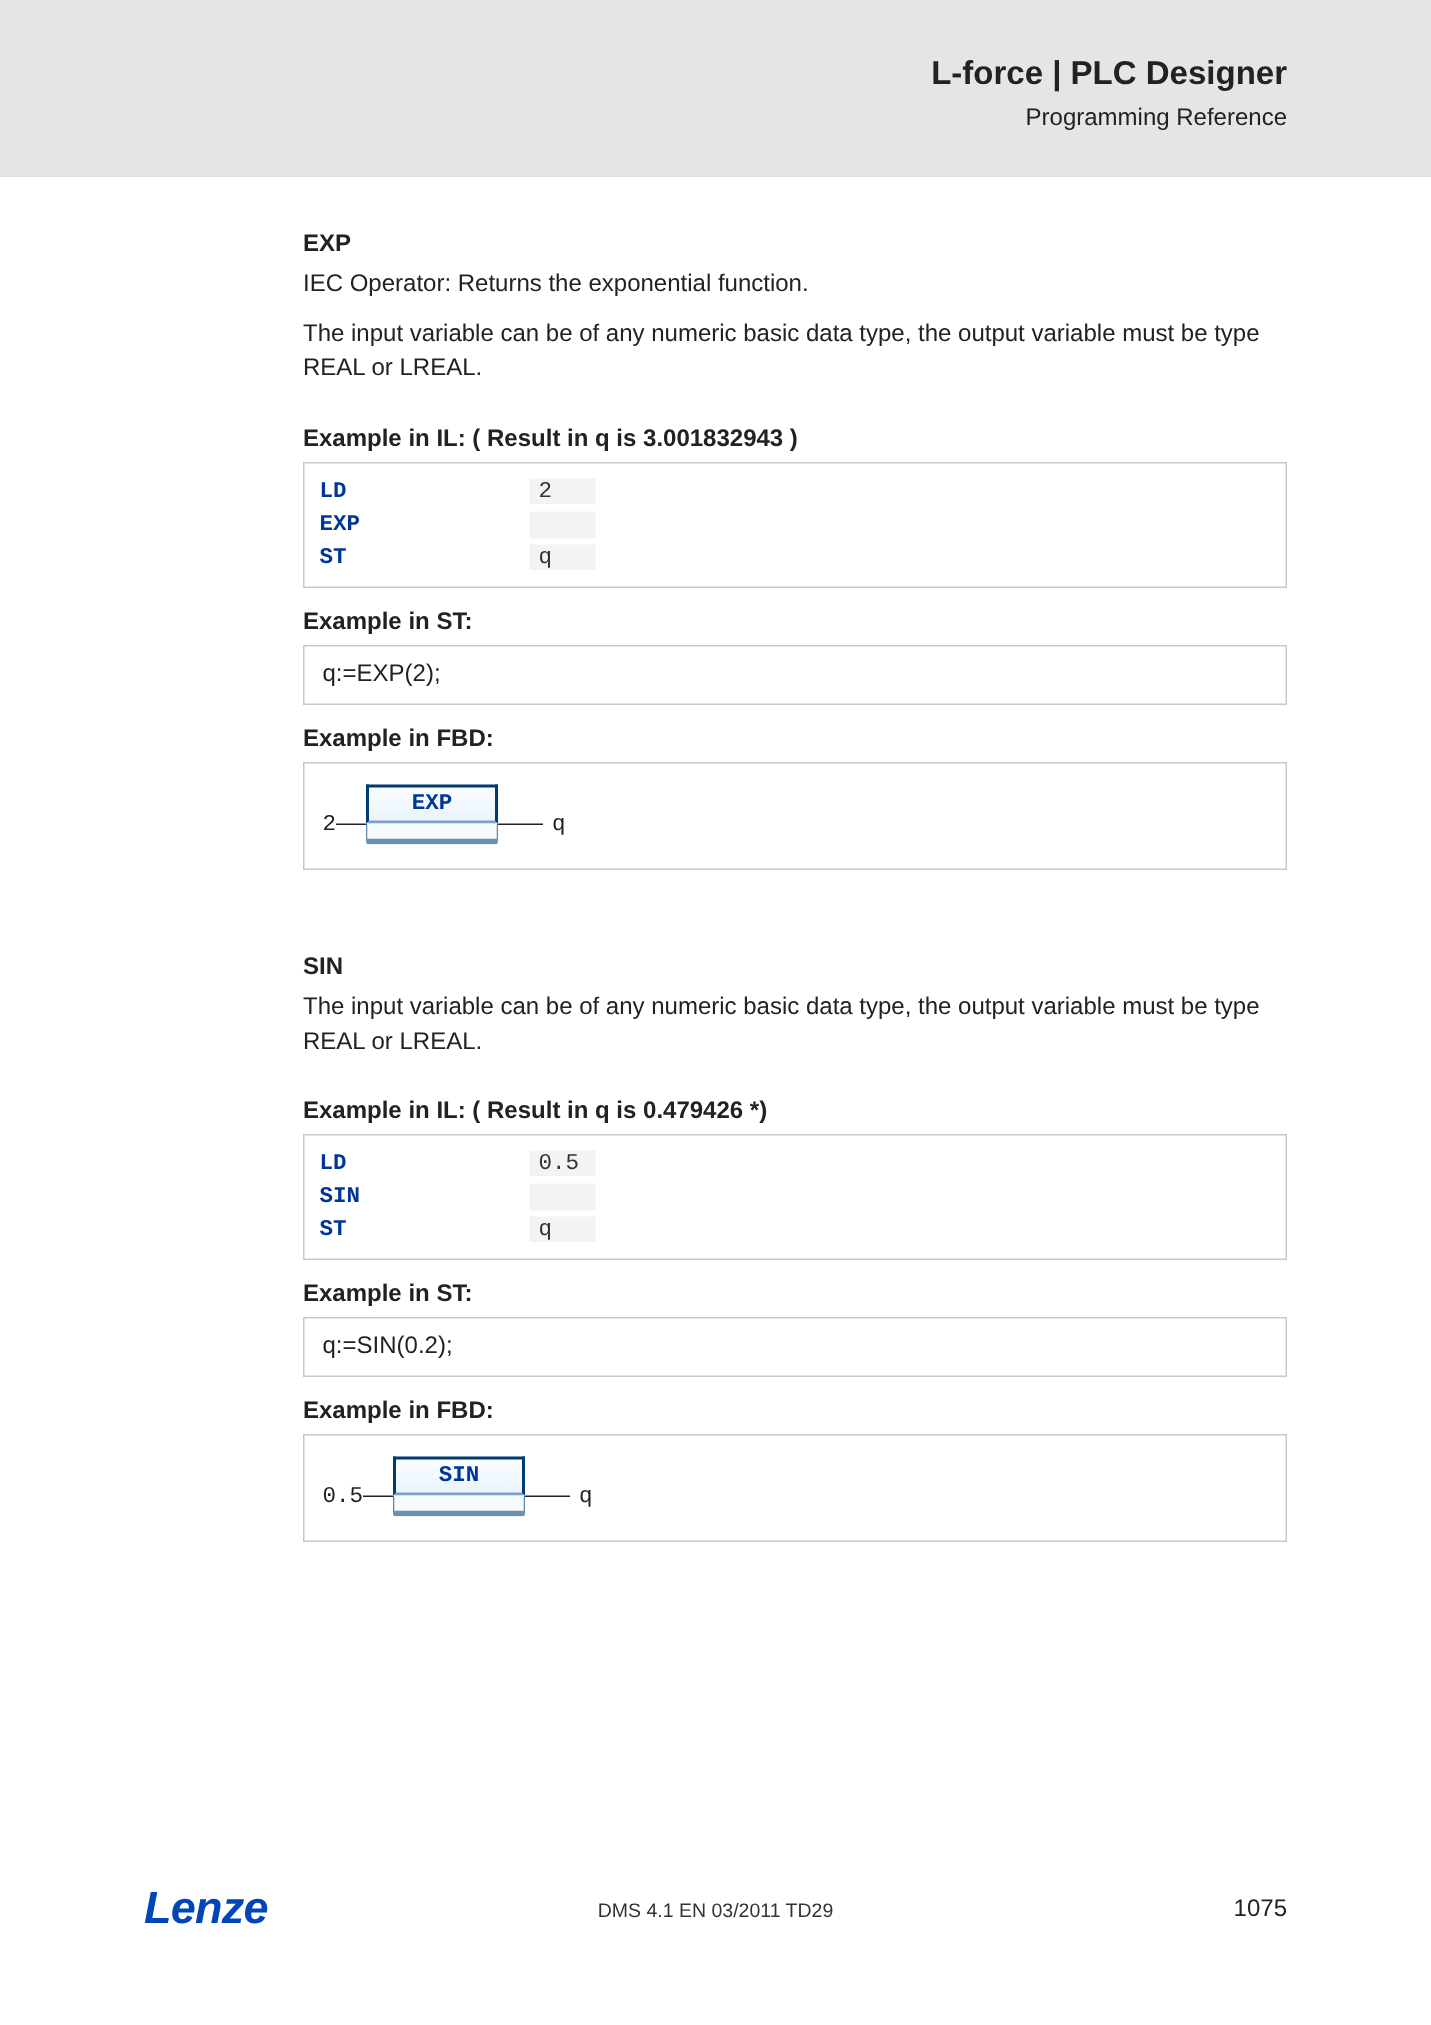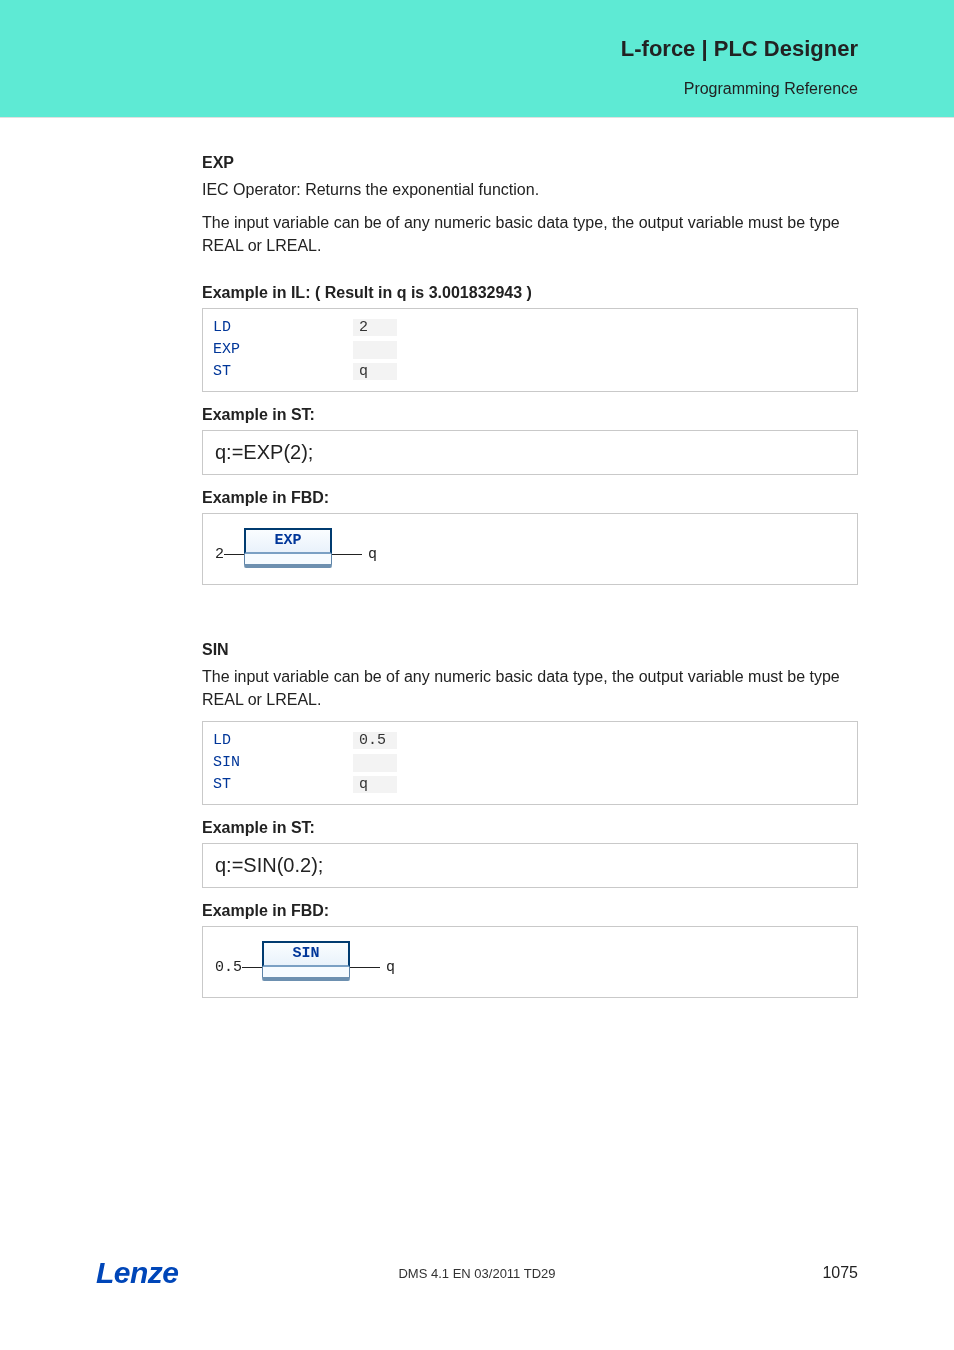--- a/index.html
+++ b/index.html
@@ -1,33 +1,33 @@
 <!DOCTYPE html>
 <html><head>
 <meta charset="utf-8">
 <style>
   * { box-sizing: border-box; margin: 0; padding: 0; }
   html, body { width: 954px; background: #ffffff; font-family: "Segoe UI", "Myriad Pro", Arial, sans-serif; color: #222; }
   .page { width: 954px; min-height: 1350px; position: relative; padding: 0; }
-  .header-band { background: #5eead4; height: 118px; position: relative; padding: 36px 96px 0 0; text-align: right; border-bottom: 1px solid #e0e0e0; }
+  .header-band { background: #e5e5e5; height: 118px; position: relative; padding: 36px 96px 0 0; text-align: right; border-bottom: 1px solid #e0e0e0; }
   .brand { font-size: 22px; font-weight: 700; color: #222; }
-  .subtitle { font-size: 16px; color: #222; margin-top: 18px; padding-left: 36px; }
+  .subtitle { font-size: 16px; color: #222; margin-top: 8px; padding-left: 36px; }
   .content { padding: 20px 96px 17px 202px; }
   .section-title { font-weight: 700; font-size: 16px; margin-top: 16px; margin-bottom: 6px; }
   .para { font-size: 16px; line-height: 1.45; margin-bottom: 10px; }
   .example-title { font-weight: 700; font-size: 16px; margin-top: 26px; margin-bottom: 6px; }
   .il-box { border: 1px solid #c9c9c9; padding: 8px 10px 8px 10px; font-family: "Courier New", monospace; font-size: 15px; }
   .il-row { display: flex; height: 22px; align-items: center; }
-  .il-kw { color: #003699; font-weight: 400; width: 140px; flex: 0 0 140px; }
+  .il-kw { color: #003699; font-weight: 700; width: 140px; flex: 0 0 140px; }
   .il-arg-wrap { width: 200px; display: flex; }
   .il-arg { color: #333; background: #f3f3f3; display: inline-block; padding: 0 6px; min-width: 44px; }
   .il-arg-empty { background: #f3f3f3; display:inline-block; width: 44px; height: 18px; }
   .il-tail { flex: 0 0 60px; }
   .il-tail-shade { background: #f3f3f3; height: 18px; width: 46px; }
-  .st-box { border: 1px solid #c9c9c9; padding: 10px 12px; font-size: 20px; }
+  .st-box { border: 1px solid #c9c9c9; padding: 10px 12px; font-size: 16px; }
   .fbd-box { border: 1px solid #c9c9c9; padding: 14px 12px 16px 12px; }
   .fbd-diagram { display: flex; align-items: center; font-family: "Courier New", monospace; font-size: 15px; }
   .fbd-in { color: #222; }
   .fbd-wire { height: 0; border-top: 1.6px solid #222; }
   .fbd-wire-short { width: 20px; }
   .fbd-wire-mid { width: 30px; }
   .fbd-block { position: relative; width: 88px; }
   .fbd-block-top { border: 2px solid #003b70; border-bottom: 2px solid #7aa0c4; background: linear-gradient(#fafdff,#e9f2fb); height: 26px; display:flex; align-items:center; justify-content:center; font-weight:700; color:#003699; }
   .fbd-block-body { height: 14px; border-left: 1.6px solid #5e84a8; border-right: 1.6px solid #5e84a8; border-bottom: 4px solid #6d90b0; background: #f6fbff; border-radius: 0 0 2px 2px; }
   .fbd-out { color:#222; margin-left: 6px; }
@@ -94,20 +94,21 @@
       <span class="fbd-wire fbd-wire-mid" style="margin-top:14px;"></span>
       <span class="fbd-out" style="margin-top:14px;">q</span>
     </div>
   </div>
 
   <div class="spacer-lg"></div>
 
   <div class="section-title">SIN</div>
   <p class="para">The input variable can be of any numeric basic data type, the output variable must be type REAL or LREAL.</p>
 
+  <div class="example-title">Example in IL: ( Result in q is 0.479426 *)</div>
   <div class="il-box">
     <div class="il-row">
       <span class="il-kw">LD</span>
       <span class="il-arg-wrap">
             <span class="il-arg">0.5</span>
           </span>
       <span class="il-tail"><span class="il-tail-shade"></span></span>
     </div>
     <div class="il-row">
       <span class="il-kw">SIN</span>

